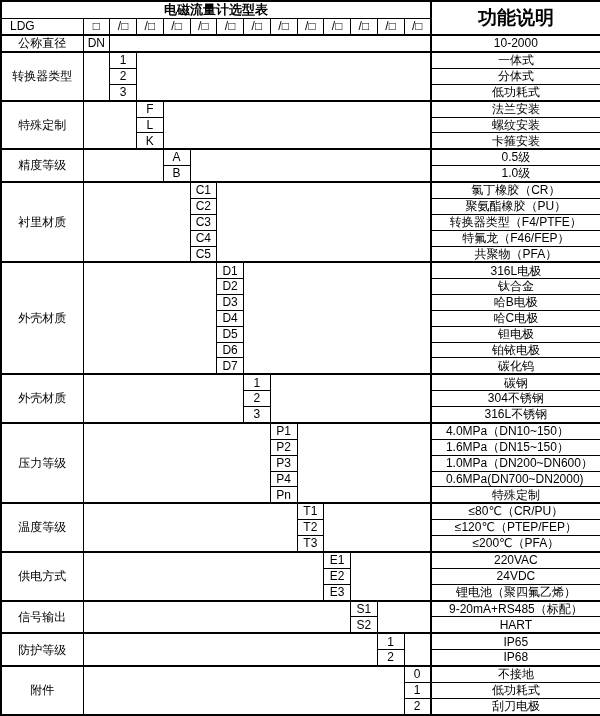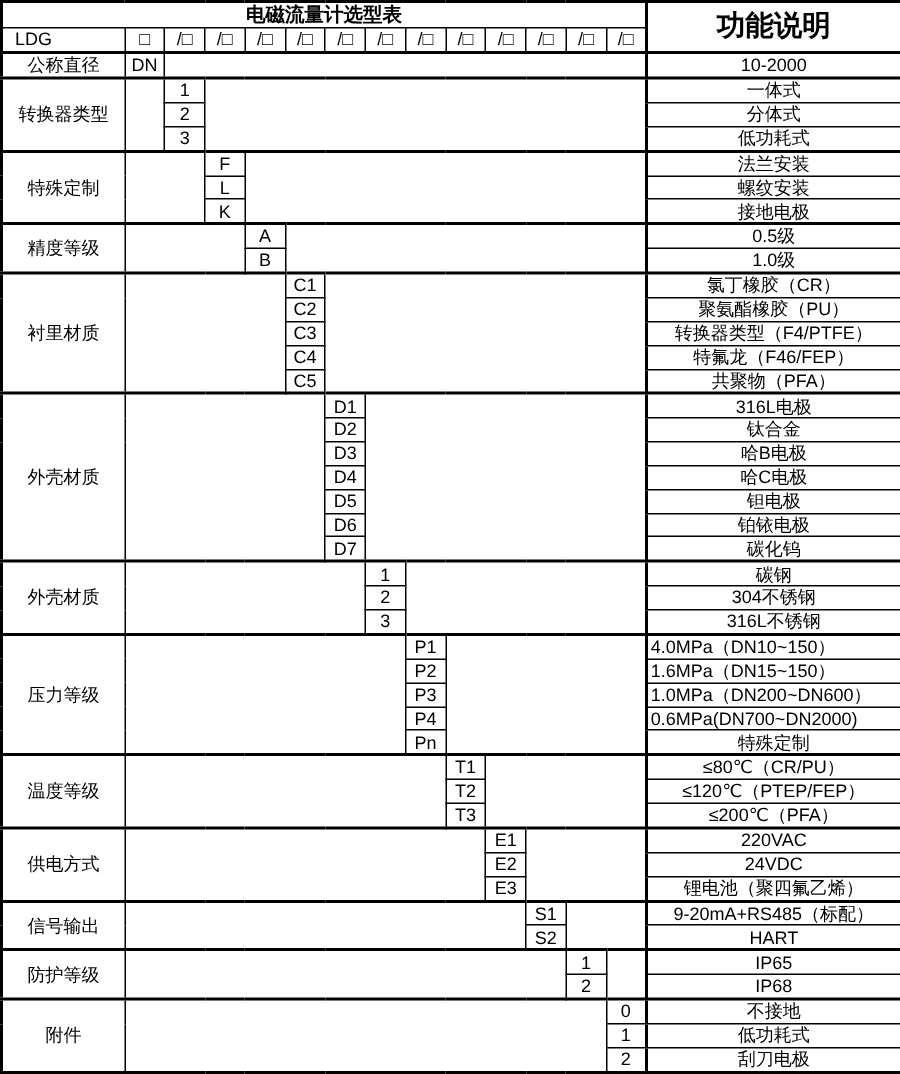--- a/index.html
+++ b/index.html
@@ -12,21 +12,21 @@
     font-size:12px;color:#000;
   }
   td{
     border:1px solid #000;padding:0;margin:0;
     text-align:center;vertical-align:middle;
     line-height:1.05;overflow:hidden;white-space:nowrap;
   }
   td.title{font-weight:bold;font-size:13px;}
   td.fnhead{font-weight:bold;font-size:19px;border-left:2px solid #000;}
   td.desc{border-left:2px solid #000;text-align:center;}
-  td.desc.left{text-align:left;padding-left:2px;margin-left:32px;}
+  td.desc.left{text-align:left;padding-left:14px;margin-left:32px;}
   td.model{text-align:left;padding-left:8px;margin-top:30px;}
   td.code{font-size:12px;}
   tr.block-start td{border-top:2px solid #000;}
 </style>
 </head>
 <body>
 
 <div class="page">
   <table class="sel">
     <colgroup>
@@ -94,21 +94,21 @@
           <td class="code">F</td>
           <td class="spacer" colspan="10" rowspan="3"></td>
           <td class="desc">法兰安装</td>
         </tr>
         <tr>
           <td class="code">L</td>
           <td class="desc">螺纹安装</td>
         </tr>
         <tr>
           <td class="code">K</td>
-          <td class="desc">接地电极</td>
+          <td class="desc">卡箍安装</td>
         </tr>
         <tr class="block-start">
           <td class="cat" rowspan="2">精度等级</td>
           <td class="spacer" colspan="3" rowspan="2"></td>
           <td class="code">A</td>
           <td class="spacer" colspan="9" rowspan="2"></td>
           <td class="desc">0.5级</td>
         </tr>
         <tr>
           <td class="code">B</td>

